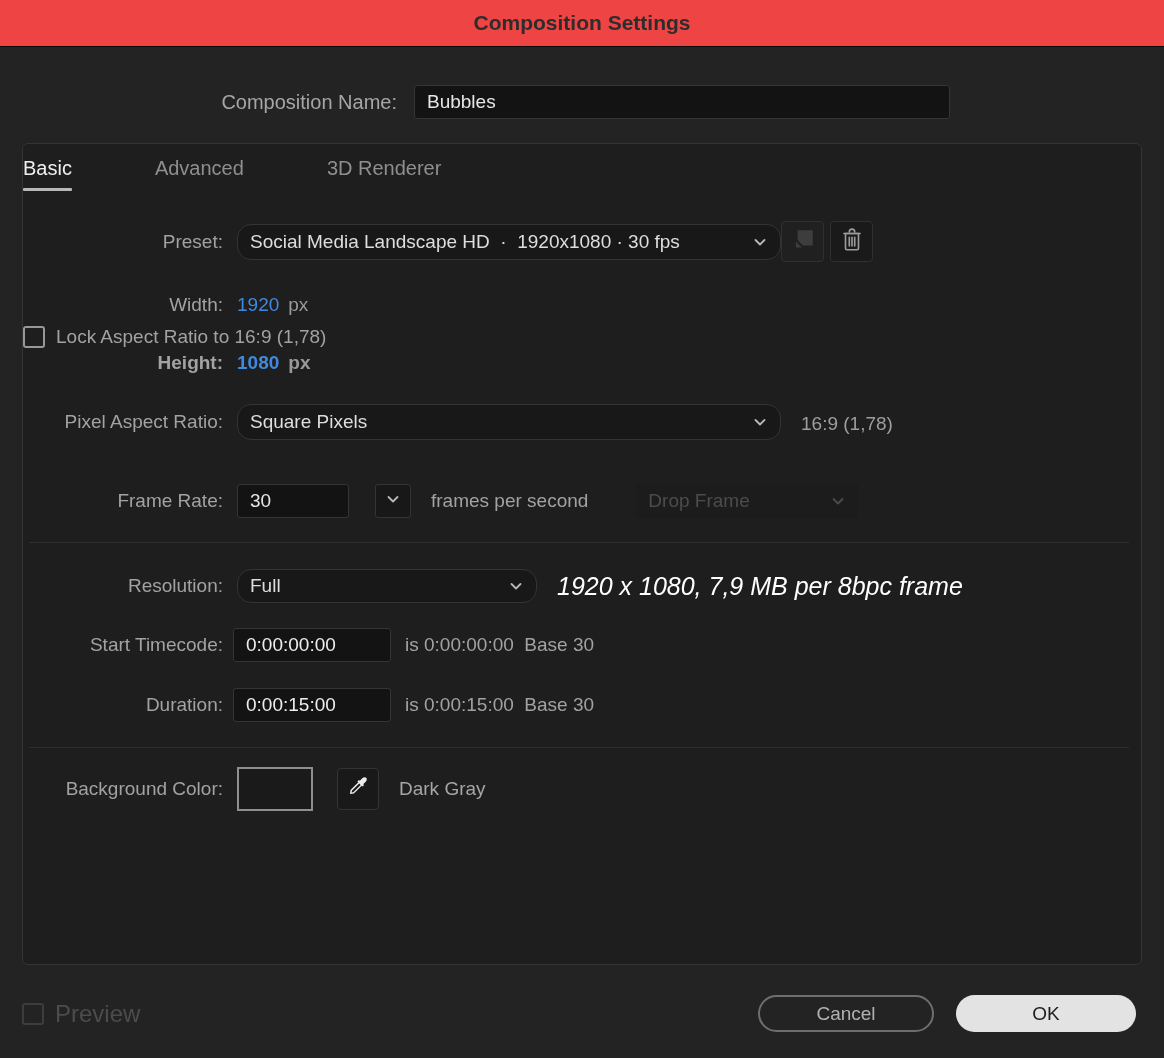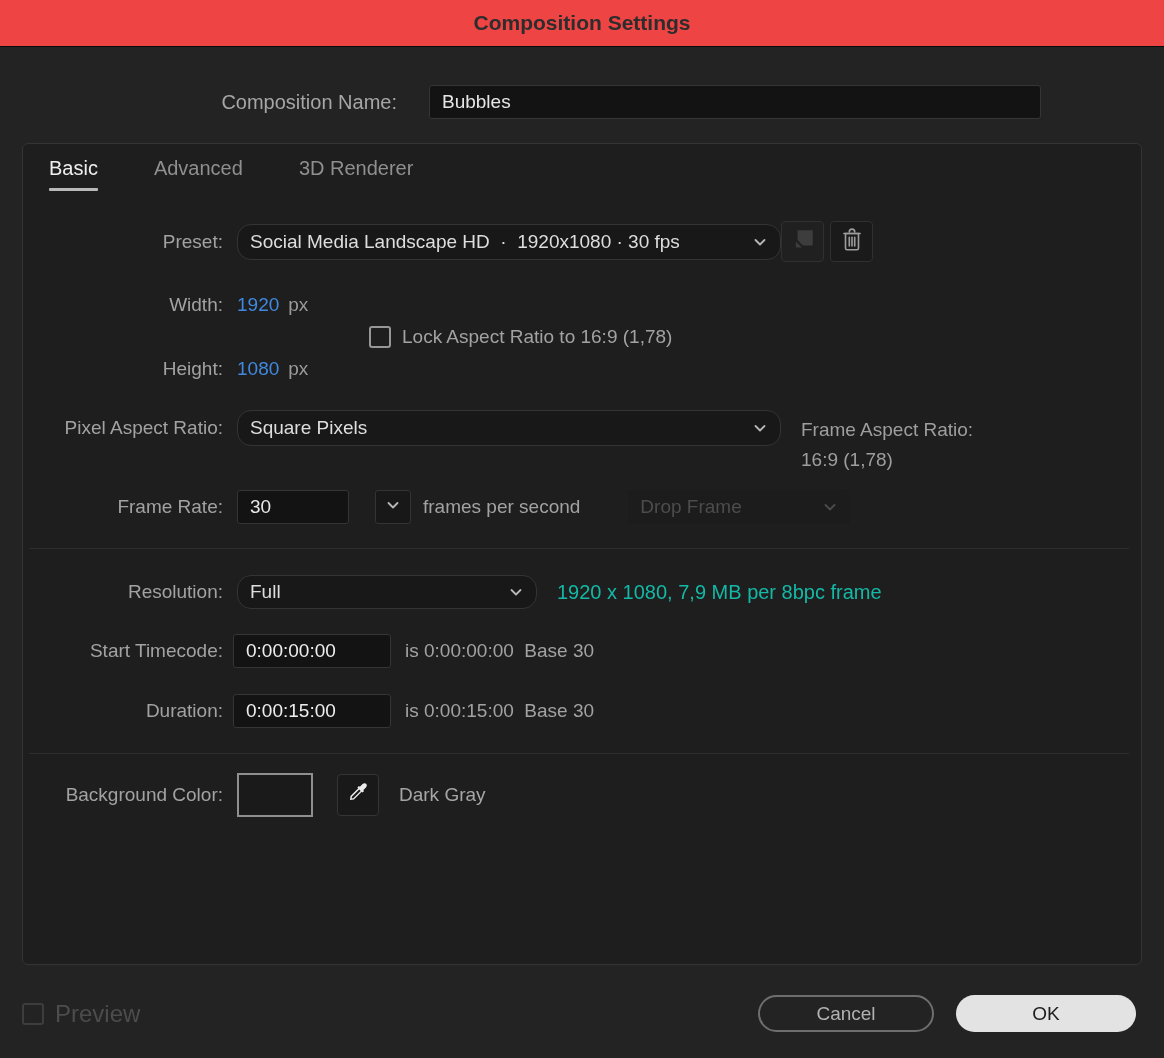--- a/index.html
+++ b/index.html
@@ -21,31 +21,31 @@
   }
 
   
   .comp-row { display:flex; align-items:center; margin-top:38px; }
   .comp-row .lbl { width:193px; margin-left:204px; text-align:right; font-size:20px; color:#a6a6a6; }
   .text-input {
     background:#131313; border:1px solid #353535; border-radius:3px;
     color:#e6e6e6; font-size:19px; font-family:"Liberation Sans", sans-serif;
     height:34px; padding:0 12px; outline:none;
   }
-  .comp-row .text-input { width:612px; margin-left:32px; }
+  .comp-row .text-input { width:536px; margin-left:17px; }
 
   
   .panel {
     margin:24px 22px 0 22px; width:1120px; height:822px;
     border:1px solid #343434; border-radius:6px; background:#1e1e1e;
     padding-top:13px;
   }
 
   
-  .tabs { display:flex; gap:56px; margin-left:26px; }
+  .tabs { display:flex; gap:83px; }
   .tab { font-size:20px; color:#8f8f8f; cursor:default; }
   .tab.active { color:#efefef; }
   .tab .underline { height:3px; background:#b9b9b9; border-radius:1px; margin-top:8px; }
 
   
   .row { display:flex; align-items:center; }
   .row-label { width:200px; margin-right:14px; flex-shrink:0; text-align:right; font-size:19px; color:#a2a2a2; }
 
   .select {
     background:#181818; border:1px solid #343434; border-radius:14px;
@@ -58,57 +58,57 @@
   .row-preset .select { width:544px; height:36px; }
   .icon-btn {
     width:43px; height:41px; border:1px solid #303030; border-radius:4px;
     display:flex; align-items:center; justify-content:center; background:#202020;
   }
   .icon-btn.dark { background:#1a1a1a; }
   .row-preset .icon-btn:first-of-type { margin-left:22px; }
   .row-preset .icon-btn + .icon-btn { margin-left:6px; }
 
   .row-width { margin-top:32px; height:22px; }
-  .row-height { margin-top:9px; height:22px; }
+  .row-height { margin-top:3px; height:22px;font-weight:bold; }
   .dim-value { color:#3f8ae0; font-size:19px; }
   .dim-unit { color:#9a9a9a; font-size:19px; margin-left:9px; }
 
   .checkbox {
     width:22px; height:22px; border:2px solid #979797; border-radius:3px;
     background:transparent; flex-shrink:0;
   }
-  .row-lock { margin-top:9px; margin-left:346px; height:24px; display:flex; align-items:center; }
+  .row-lock { margin-top:9px; height:24px; display:flex; align-items:center; }
   .row-lock .cb-label { margin-left:11px; font-size:19px; color:#a2a2a2; }
 
   .row-par { margin-top:30px; height:36px; align-items:flex-start; }
   .row-par .row-label { margin-top:7px; }
   .row-par .select { width:544px; height:36px; }
   .far-block { margin-left:20px; margin-top:5px; font-size:19px; color:#9e9e9e; line-height:30px; }
 
   .row-fr { margin-top:44px; height:34px; }
   .fr-input { width:112px; }
   .chev-btn {
     width:36px; height:34px; margin-left:26px; background:#181818;
     border:1px solid #343434; border-radius:3px;
     display:flex; align-items:center; justify-content:center;
   }
-  .fr-unit { margin-left:12px; font-size:19px; color:#a2a2a2; }
+  .fr-unit { margin-left:20px; font-size:19px; color:#a2a2a2; }
   .dropframe {
     margin-left:48px; width:222px; height:34px; background:#1c1c1c; border-radius:3px;
     display:flex; align-items:center; padding:0 12px; color:#4c4c4c; font-size:19px;justify-content:flex-end;
   }
   .dropframe .chev { margin-left:auto; display:flex; }
 
   .divider { height:1px; background:#2e2e2e; margin-left:6px; margin-right:12px; }
   .divider.d1 { margin-top:24px; }
   .divider.d2 { margin-top:25px; }
 
   .row-res { margin-top:26px; height:34px; }
   .row-res .select { width:300px; height:34px; }
-  .info-text { margin-left:20px; font-size:20px; color:#14b8a6; }
+  .info-text { margin-left:20px; font-size:25px; color:#ffffff;font-style:italic; }
 
   .row-stc { margin-top:25px; height:34px; }
   .row-dur { margin-top:26px; height:34px; }
   .tc-input { width:158px; margin-left:-4px; color:#eeeeee; }
   .tc-info { margin-left:14px; font-size:19px; color:#a2a2a2; }
 
   .row-bg { margin-top:19px; height:44px; }
   .swatch { width:76px; height:44px; border:2px solid #8f8f8f; background:#1a1a1a; }
   .eyedrop-btn {
     width:42px; height:42px; margin-left:24px; background:#191919;
@@ -208,21 +208,20 @@
     <div class="row-label">Pixel Aspect Ratio:</div>
     <div class="select">
       <span>Square Pixels</span>
       <span class="chev">
         <svg width="16" height="16" viewBox="0 0 16 16">
             <path d="M3.5 6l4.5 4.5L12.5 6" stroke="#b8b8b8" stroke-width="1.8" fill="none" stroke-linecap="round" stroke-linejoin="round"></path>
           </svg>
       </span>
     </div>
     <div class="far-block">
-      <div>Frame Aspect Ratio:</div>
       <div>16:9 (1,78)</div>
     </div>
   </div>
 
   <div class="row row-fr">
     <div class="row-label">Frame Rate:</div>
     <input class="text-input fr-input" type="text" value="30" style="">
     <div class="chev-btn">
       <span>
         <svg width="16" height="16" viewBox="0 0 16 16">

